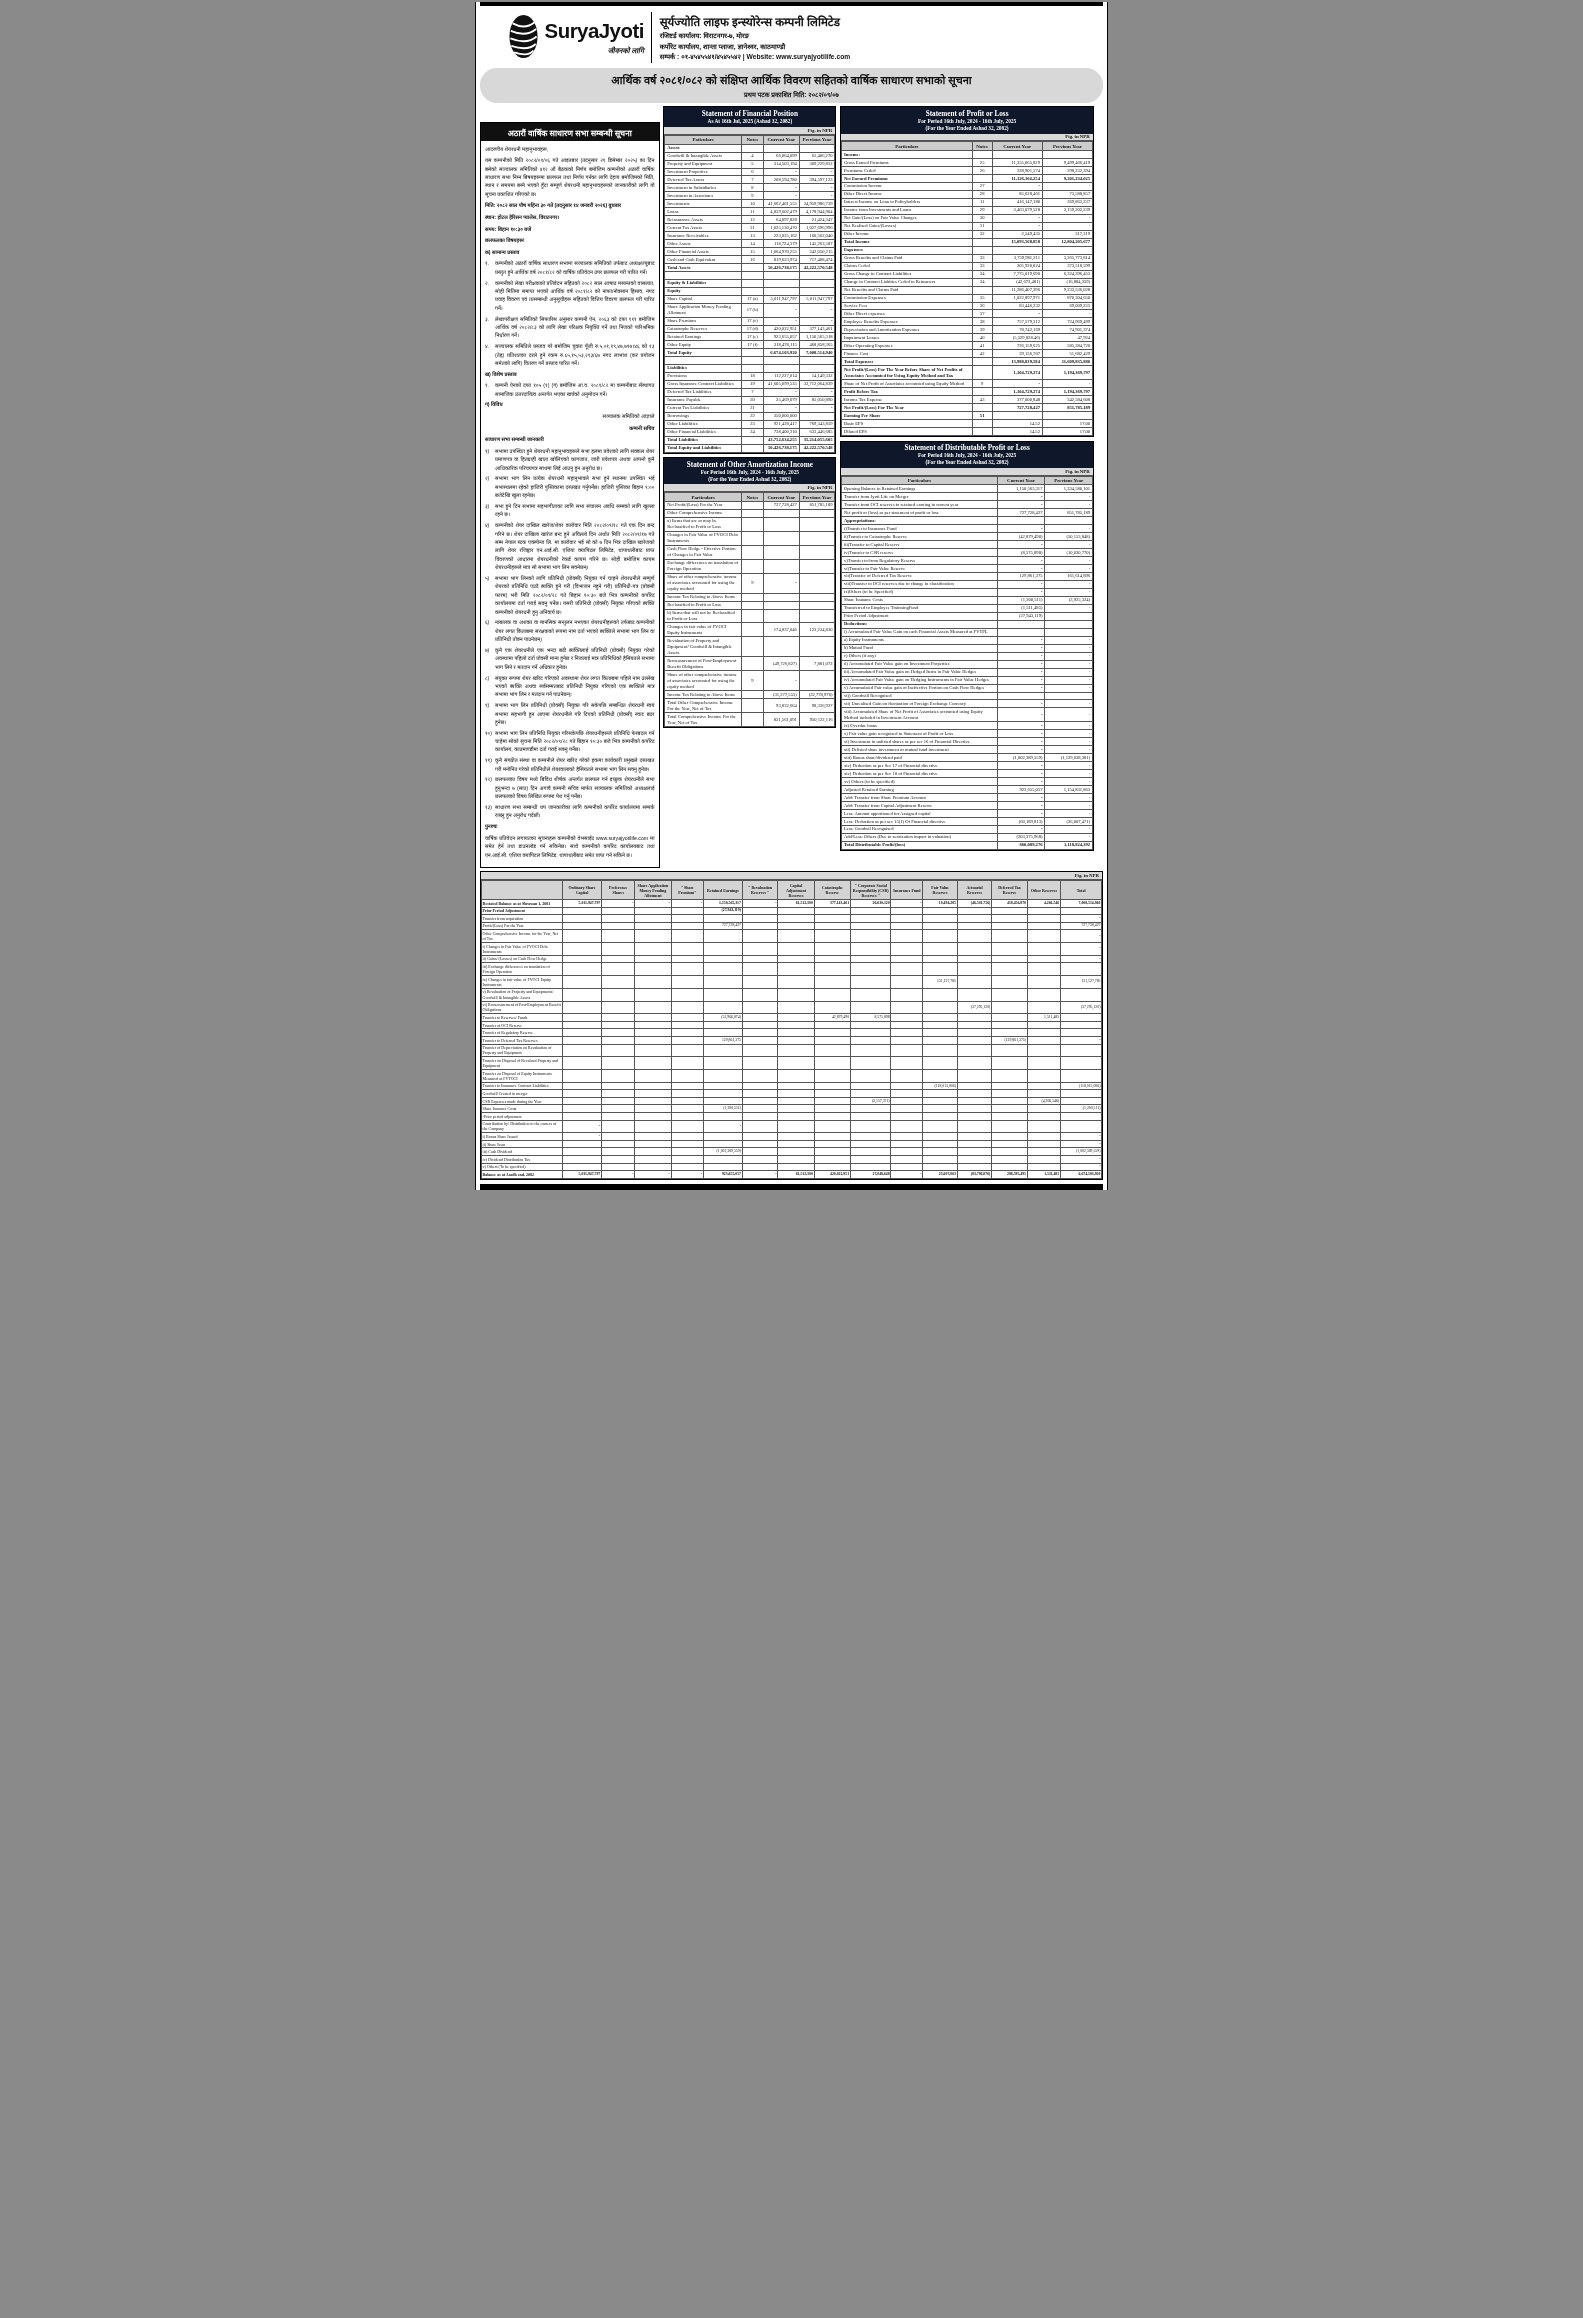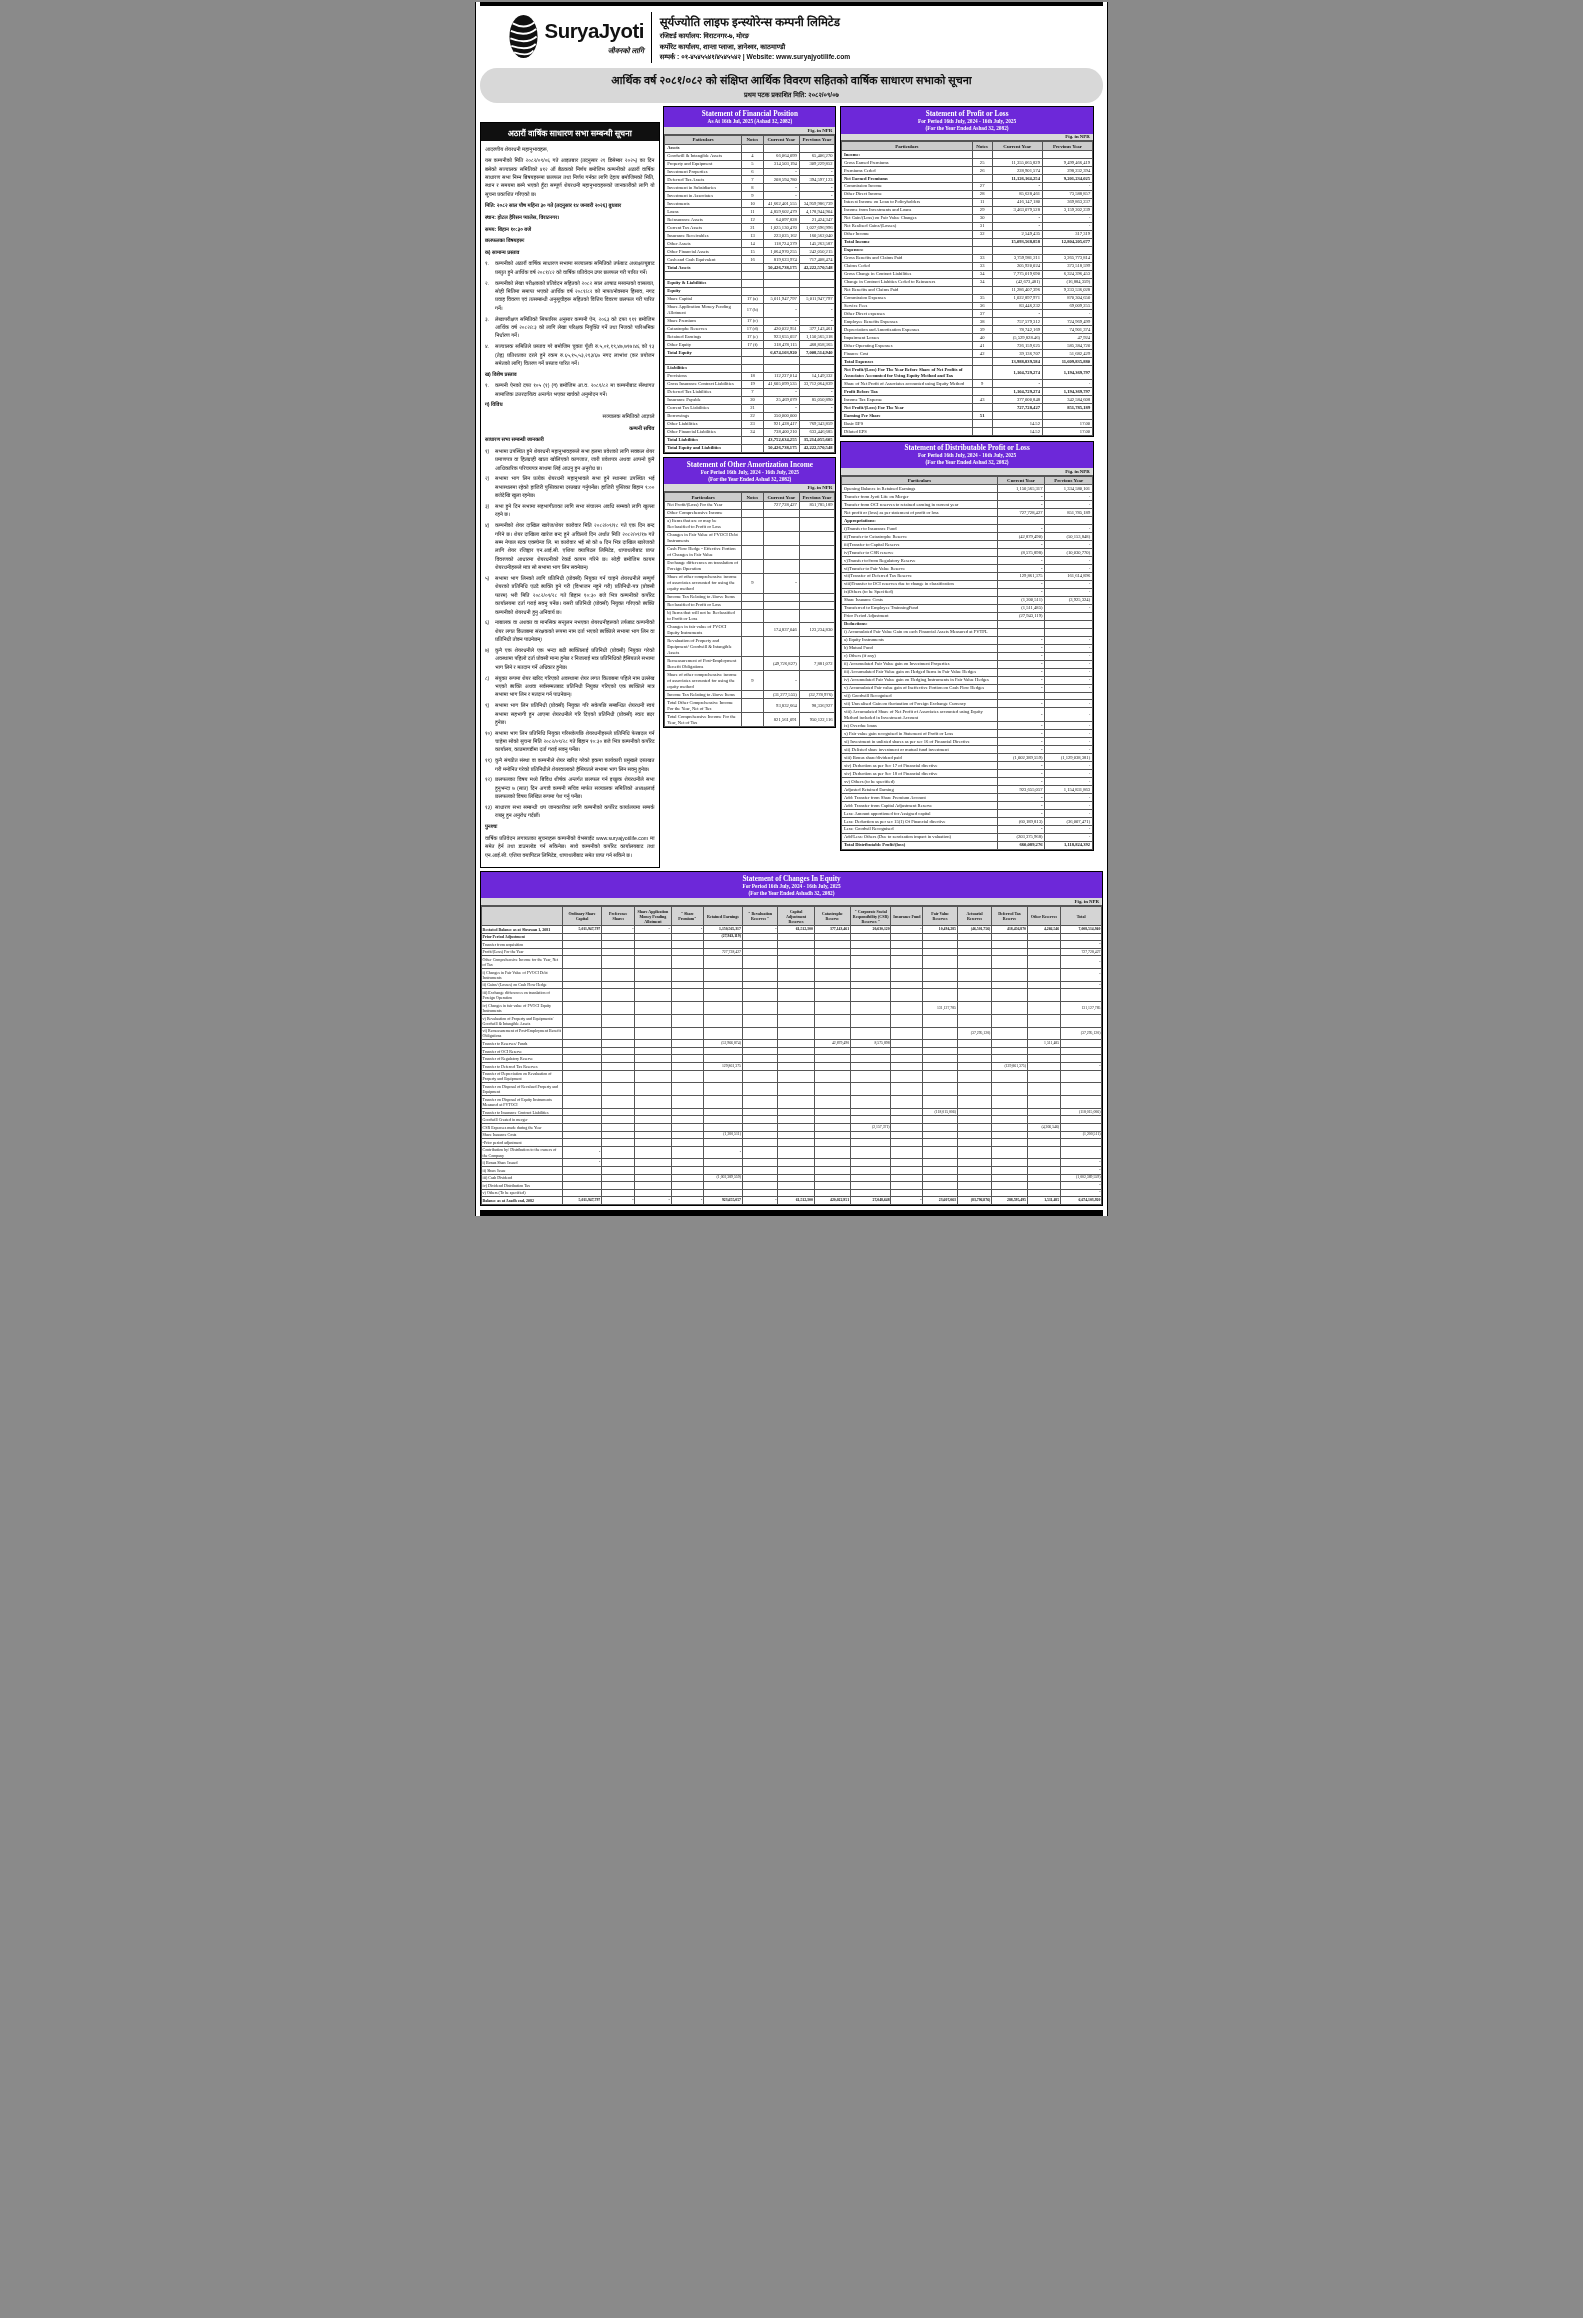--- a/index.html
+++ b/index.html
@@ -35,21 +35,21 @@
   .lbody{padding:3.7px 4.2px 4.6px;font-size:5.2px;line-height:1.62;text-align:justify;}
   .lbody p{margin:0 0 3.2px;}
   .lbold{font-weight:bold;}
   .li{display:flex;margin:0 0 2.3px;}
   .li .n{flex:none;width:10.2px;}
   .li .t{flex:1;text-align:justify;}
   .right{text-align:right;}
 
   
   .card{border:0.5px solid #000;margin-bottom:3.7px;}
-  .bandhead{background:#6d28d9;color:#fff;text-align:center;padding:2.3px 1.9px 2.8px;}
+  .bandhead{background:#0f172a;color:#fff;text-align:center;padding:2.3px 1.9px 2.8px;}
   .bandhead .bt1{font-size:7.2px;font-weight:bold;}
   .bandhead .bt2{font-size:5.3px;font-weight:bold;margin-top:0.5px;}
   .fig{background:#d9d9d9;text-align:right;font-weight:bold;font-size:4.9px;padding:0.9px 3.2px;border-bottom:0.5px solid #555;}
   table.fin{width:100%;border-collapse:collapse;}
   table.fin th{background:#cccccc;border:0.5px solid #555;font-size:4.9px;padding:1.4px 0.9px;}
   table.fin td{border:0.5px solid #555;font-size:4.6px;padding:0.5px 1.9px;line-height:1.3;vertical-align:middle;}
   td.p{text-align:left;}
   td.n{text-align:center;}
   td.c,td.v{text-align:right;white-space:nowrap;}
   tr.sec td{font-weight:bold;}
@@ -1074,25 +1074,20 @@
                 <td class="c">660,089,276</td>
                 <td class="v">1,118,824,392</td>
               </tr>
             </tbody>
         </table>
       </div>
     </section>
   </div>
 
   <section class="soce">
-    <div class="bandhead">
-      <div class="bt1">Statement of Changes In Equity</div>
-      <div class="bt2">For Period 16th July, 2024 - 16th July, 2025</div>
-      <div class="bt2">(For the Year Ended Ashadh 32, 2082)</div>
-    </div>
     <div class="fig">Fig. in NPR</div>
     <table class="soce-t">
       <colgroup>
         <col style="width:13.2%">
           <col style="width:6.4%">
           <col style="width:5.4%">
           <col style="width:5.9%">
         <col style="width:5.3%">
           <col style="width:6.3%">
           <col style="width:5.8%">

